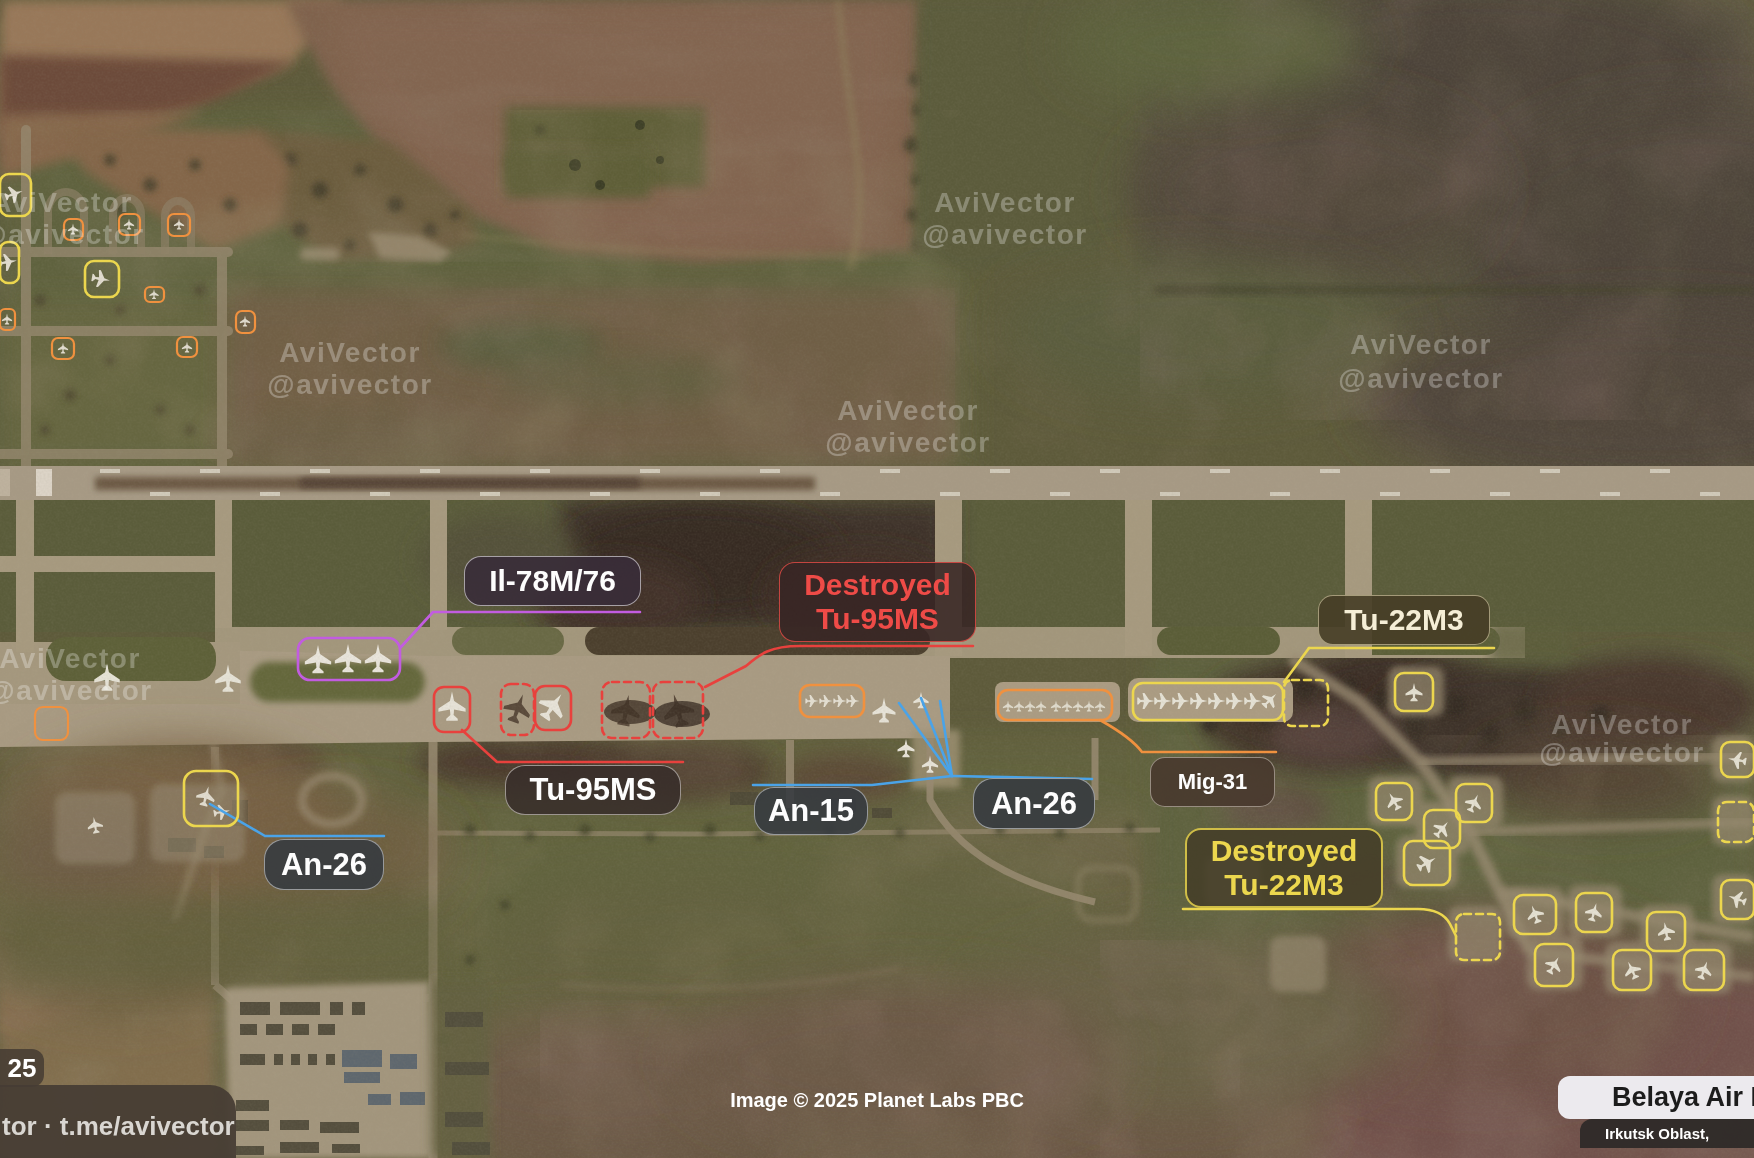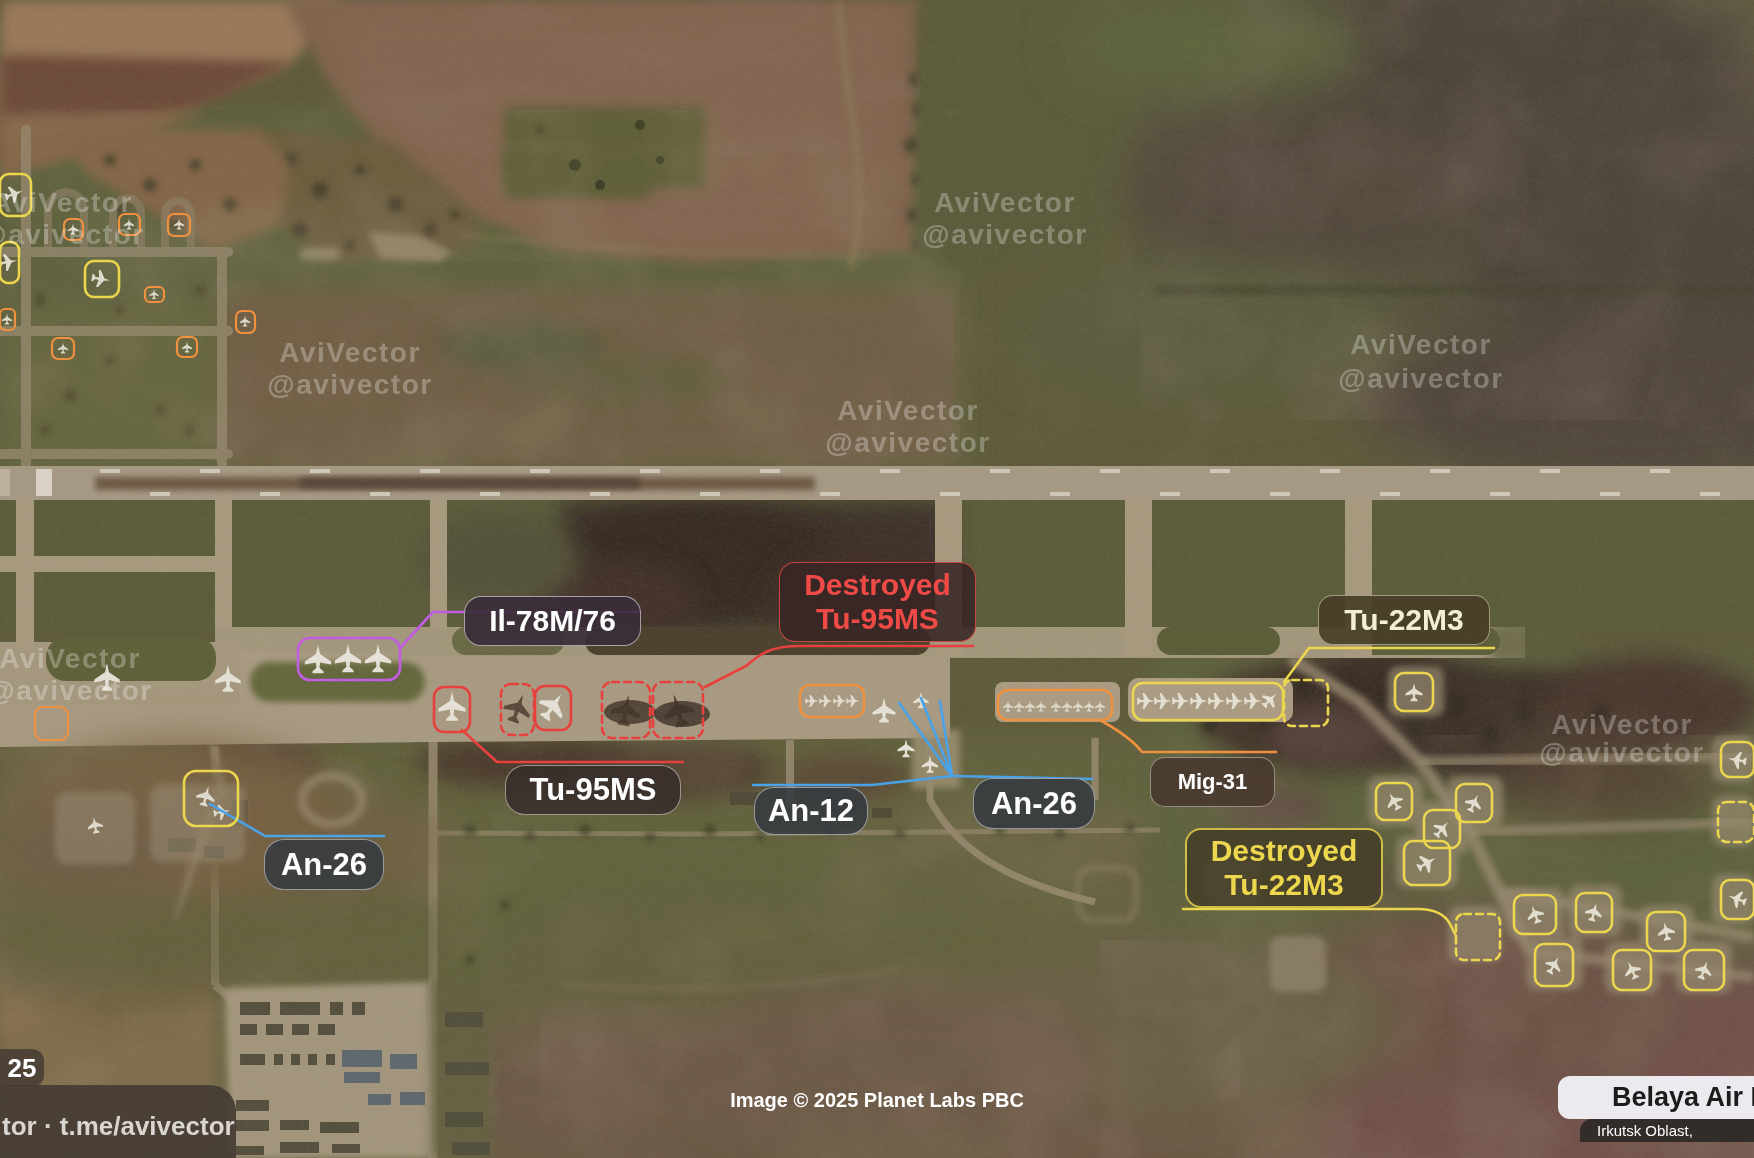--- a/index.html
+++ b/index.html
@@ -590,27 +590,27 @@
           <text x="1622" y="762">@avivector</text>
     <text x="62" y="212">AviVector</text>
           <text x="62" y="244">@avivector</text>
     <text x="70" y="668">AviVector</text>
           <text x="70" y="700">@avivector</text>
   </g>
 </g>
 </svg>
 
 
-<div class="lbl" style="left:464px;top:556px;width:177px;height:50px;border-radius:17px;background:rgba(56,44,56,0.90);border:1.5px solid rgba(240,236,240,0.6);color:#fdfdfd;font-size:30px;margin-top:40px;">Il-78M/76</div>
+<div class="lbl" style="left:464px;top:556px;width:177px;height:50px;border-radius:17px;background:rgba(56,44,56,0.90);border:1.5px solid rgba(240,236,240,0.6);color:#fdfdfd;font-size:30px;">Il-78M/76</div>
 <div class="lbl" style="left:779px;top:562px;width:197px;height:80px;border-radius:16px;background:rgba(56,38,36,0.88);border:1.5px solid rgba(233,77,71,0.8);color:#ee4b47;font-size:30px;line-height:34px;">Destroyed<br>Tu-95MS</div>
 <div class="lbl" style="left:1318px;top:595px;width:172px;height:50px;border-radius:15px;background:rgba(70,61,38,0.90);border:1.5px solid rgba(240,230,190,0.55);color:#f5eed6;font-size:30px;">Tu-22M3</div>
 <div class="lbl" style="left:505px;top:765px;width:176px;height:50px;border-radius:20px;background:rgba(56,45,42,0.88);border:1.5px solid rgba(235,230,225,0.55);color:#fdfdfd;font-size:31px;">Tu-95MS</div>
-<div class="lbl" style="left:754px;top:787px;width:114px;height:48px;border-radius:20px;background:rgba(54,58,64,0.88);border:1.5px solid rgba(225,228,232,0.55);color:#fdfdfd;font-size:31px;">An-12</div>
+<div class="lbl" style="left:754px;top:787px;width:114px;height:48px;border-radius:20px;background:rgba(54,58,64,0.88);border:1.5px solid rgba(225,228,232,0.55);color:#fdfdfd;font-size:31px;">An-15</div>
 <div class="lbl" style="left:973px;top:778px;width:122px;height:51px;border-radius:20px;background:rgba(54,58,64,0.88);border:1.5px solid rgba(225,228,232,0.55);color:#fdfdfd;font-size:31px;">An-26</div>
 <div class="lbl" style="left:1150px;top:757px;width:125px;height:50px;border-radius:15px;background:rgba(72,57,45,0.90);border:1.5px solid rgba(230,222,212,0.5);color:#fdfdfd;font-size:22px;">Mig-31</div>
 <div class="lbl" style="left:264px;top:839px;width:120px;height:51px;border-radius:20px;background:rgba(54,58,64,0.88);border:1.5px solid rgba(225,228,232,0.55);color:#fdfdfd;font-size:31px;">An-26</div>
 <div class="lbl" style="left:1185px;top:828px;width:198px;height:80px;border-radius:16px;background:rgba(68,62,40,0.88);border:2px solid rgba(232,212,76,0.85);color:#ecd74e;font-size:30px;line-height:34px;">Destroyed<br>Tu-22M3</div>
 <div class="lbl" style="left:0px;top:1049px;width:44px;height:38px;border-radius:0 12px 12px 0;background:rgba(72,62,52,0.90);color:#fff;font-size:26px;">25</div>
 <div class="lbl" style="left:0px;top:1085px;width:236px;height:83px;border-radius:0 26px 0 0;background:rgba(70,60,52,0.93);color:#d9d6d1;font-size:26px;justify-content:flex-start;padding-left:2px;">tor · t.me/avivector</div>
 <div class="lbl" style="left:1558px;top:1076px;width:196px;height:43px;border-radius:12px 0 0 12px;background:#eceaee;color:#1c1c1c;font-size:27px;justify-content:flex-start;padding-left:54px;white-space:nowrap;overflow:hidden;">Belaya Air B</div>
-<div class="lbl" style="left:1580px;top:1119px;width:174px;height:23px;border-radius:12px 0 0 0;background:rgba(46,42,40,0.95);color:#fff;font-size:15px;font-weight:400;justify-content:flex-start;padding-left:17px;white-space:nowrap;overflow:hidden;">Irkutsk Oblast,</div>
+<div class="lbl" style="left:1580px;top:1119px;width:174px;height:29px;border-radius:12px 0 0 0;background:rgba(46,42,40,0.95);color:#fff;font-size:15px;font-weight:700;justify-content:flex-start;padding-left:25px;white-space:nowrap;overflow:hidden;">Irkutsk Oblast,</div>
 <div class="lbl" style="left:580px;top:1088px;width:594px;height:24px;background:transparent;color:#fff;font-size:20px;font-weight:700;">Image © 2025 Planet Labs PBC</div>
 </div>
 
 </body></html>

